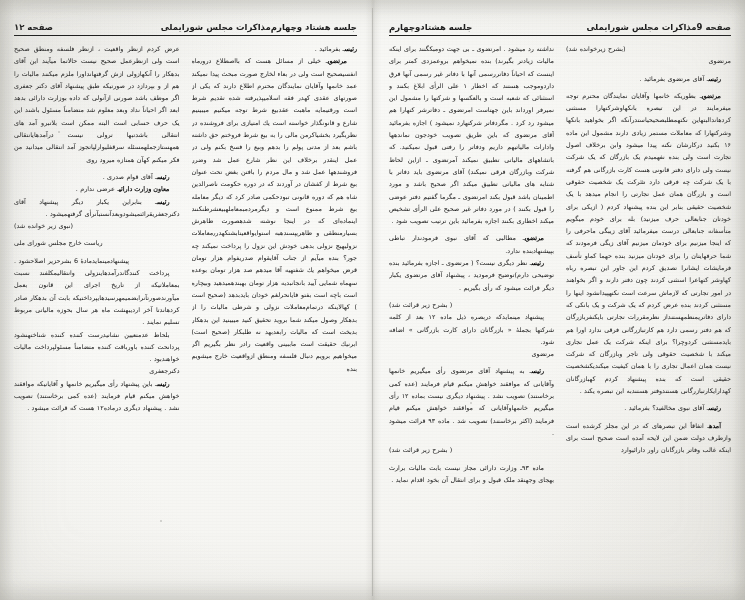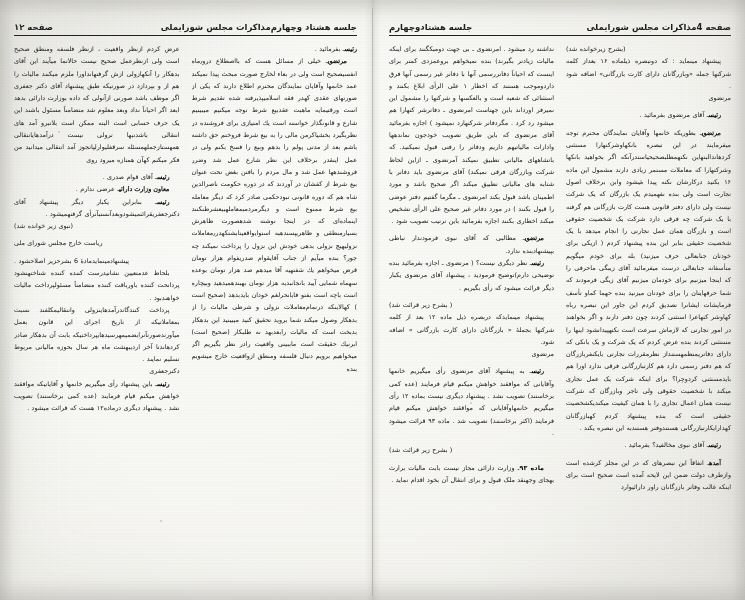--- a/index.html
+++ b/index.html
@@ -79,21 +79,21 @@
   }
   #page-right .col{width:167px;}
 
   .col p{margin:0 0 0 0;text-indent:10px;}
   .col p.noind{text-indent:0;}
   .col p.ctr{text-align:left;text-indent:0;}
   .col p.rt{text-align:right;text-indent:0;}
   .col p.gap{margin-top:5px;}
 
   .spk{font-weight:bold;color:#0d0d0d;letter-spacing:.1px;font-family:Liberation Serif, serif;}
-  .art{font-weight:bold;color:#0d0d0d;}
+  .art{font-weight:normal;color:#0d0d0d;}
 
   
   #ink-noise{
     position:absolute;inset:0;pointer-events:none;
     opacity:.5;
     background-image:
       repeating-linear-gradient(0deg, rgba(0,0,0,.035) 0px, rgba(0,0,0,0) 1px, rgba(0,0,0,0) 3px),
       repeating-linear-gradient(90deg, rgba(0,0,0,.02) 0px, rgba(0,0,0,0) 1px, rgba(0,0,0,0) 4px);
     mix-blend-mode:multiply;
   }
@@ -128,30 +128,29 @@
 </head>
 <body>
 
 <div id="scan-sheet"></div>
 
 <div class="spread">
 
   <div class="page" id="page-left">
 
     <div class="runhead">
-      <span class="rh-side">صفحه 4</span>
+      <span class="rh-side">صفحه 9</span>
       <span class="rh-mid">مذاکرات مجلس شورایملی</span>
       <span class="rh-side">جلسه هشتادوچهارم</span>
     </div>
 
     <div class="cols">
 
       <div class="col">
         <p class="ctr">(بشرح زیرخوانده شد)</p>
-        <p>پیشنهاد مینماید : که دوتبصره ذیلماده ۱۶ بعداز کلمه شرکتها جمله «وبازرگانان دارای کارت بازرگانی» اضافه شود .</p>
         <p class="rt" style="padding-left:46px">مرتضوی</p>
         <p class="gap"><span class="spk">رئیس</span><span>ـ آقای مرتضوی بفرمائید .</span></p>
         <p class="gap"><span class="spk">مرتضوی</span><span>ـ بطوریکه خانمها وآقایان نمایندگان محترم توجه میفرمایند در این تبصره بانکهاوشرکتهارا مستثنی کردهاندالبتهاین نکتهمطلبصحیحیاستدرآنکه اگر بخواهید بانکها وشرکتهارا که معاملات مستمر زیادی دارند مشمول این ماده ۱۶ بکنید درکارشان نکته پیدا میشود وابن برخلاف اصول تجارت است ولی بنده نفهمیدم یک بازرگان که یک شرکت نیست ولی دارای دفتر قانونی هست کارت بازرگانی هم گرفته با یک شرکت چه فرقی دارد شرکت یک شخصیت حقوقی است و بازرگان همان عمل تجارتی را انجام میدهد با یک شخصیت حقیقی بنابر این بنده پیشنهاد کردم ( ازیکی برای خودتان جنابعالی حرف میزنید) بله برای خودم میگویم متأسفانه جنابعالی درست میفرمائید آقای زیبگی ماحرفی را که اینجا میزنیم برای خودمان میزنیم آقای زیگی فرمودند که شما حرفهایتان را برای خودتان میزنید بنده حهما کماو تأسف فرمایشات ایشانرا تصدیق کردم این جاور این تبصره رباه کهاوشر کتهاعرا استثنی کردند چون دفتر دارند و اگر بخواهند در امور تجارتی که لازماش سرعت است نکتهپیدانشود اینها را مستثنی کردند بنده عرض کردم که یک شرکت و یک بانکی که دارای دفاتریمنظمهستنداز نظرمقررات تجارتی بایکنفربازرگان که هم دفتر رسمی دارد هم کارتبازرگانی فرقی ندارد اورا هم بایدمستثنی کردوچرا؟ برای اینکه شرکت یک عمل تجاری میکند با شخصیت حقوقی ولی تاجر وبازرگان که شرکت نیست همان اعمال تجاری را با همان کیفیت میکندیکشخصیت حقیقی است که بنده پیشنهاد کردم کهبازرگانان کهدارایکارتبازرگانی هستندوفتر هستندبه این تبصره یکند .</span></p>
         <p class="gap"><span class="spk">رئیس</span><span>ـ آقای نبوی مخالفید؟ بفرمائید .</span></p>
         <p class="gap"><span class="spk">آمده</span><span>ـ اتفاقاً این تبصرهای که در این مجلز کرشده است وازطرف دولت ضمن این لایحه آمده است صحیح است برای اینکه غالب وفاتر بازرگانان راور دارائیوارد</span></p>
       </div>
 
       <div class="col">
         <p class="noind">نداشته رد میشود . امرتضوی ـ بی جهت دومبکگنند برای اینکه مالیات زیادتر بگیرند) بنده نمیخواهم بروعمزدی کمتر برای اینست که احیاناً دفاتررسمی آنها با دفاتر غیر رسمی آنها فرق داردوموجب هستند که اخطار ۱ علی الرأی ابلاغ بکنند و استثنائی که شعبه است و بالعکسها و شرکتها را مشمول این نمیرفر اورداند باین جهتاست امرتضوی ـ دفاترشر کتهارا هم میشود رد کرد . مگردفاتر شرکتهارد نمیشود ) اجازه بفرمائید آقای مرتضوی که باین طریق تصویب خودجون نماندهها وادارات مالیاتیهم داریم ودفاتر را رفتی قبول نمیکنید. که باتشاههای مالیاتی تطبیق نمیکند آمرتضوی ـ ازاین لحاظ شرکت وبازرگان فرقی نمیکند) آقای مرتضوی باید دفاتر با شتابه های مالیاتی تطبیق میکند اگر صحیح باشد و مورد اطمینان باشد قبول بکند امرتضوی ـ مگرما گفتیم دفتر عوضی را قبول بکنند ) در مورد دفاتر غیر صحیح علی الرأی تشخیص میکند اخطاری بکنند اجازه بفرمائید باین ترتیب تصویب شود .</p>
         <p class="gap"><span class="spk">مرتضوی</span><span>ـ مطالبی که آقای نبوی فرمودندار تباطی بپیشنهادبنده ندارد.</span></p>
@@ -183,22 +182,22 @@
       </div>
 
       <div class="col">
         <p class="noind">عرض کردم ازنظر واقعیت ، ازنظر فلسفه ومنطق صحیح است ولی ازنظرعمل صحیح نیست حالاتما میآیند این آقای بدهکار را آنکهازولی ازش گرفتهانداورا ملزم میکنند مالیات را هم از و بپردازد در صورتیکه طبق پیشنهاد آقای دکتر جعفری اگر موظف باشد صورتی ازآنولی که داده بوزارت دارائی بدهد ابعد اگر احیاناً نداد وبعد معلوم شد متضامناً مسئول باشند این یک حرف حسابی است البته ممکن است بلاتبرو آمد های انتقالی باشدتبها ترولی نیست درآمدهایانتقالی همهستازجملهمسئله سرقفلیوارلپاتجوز آمد انتقالی میدانید من فکر میکنم کهآن همتازه میرود روی</p>
         <p class="gap"><span class="spk">رئیس</span><span>ـ آقای قوام صدری .</span></p>
         <p><span class="spk">معاون وزارت دارائی</span><span>ـ عرضی ندارم .</span></p>
         <p><span class="spk">رئیس</span><span>ـ بنابراین یکبار دیگر پیشنهاد آقای دکترجعفریقرائتمیشودوبعدآنستبآنرأی گرفتهمیشود .</span></p>
         <p class="ctr">(نبوی زیر خوانده شد)</p>
         <p class="ctr gap">ریاست خارج مجلس شورای ملی</p>
         <p class="ctr gap">پیشنهادمینمایدمادهٔ 6 بشرحزیر اصلاحشود .</p>
+        <p>پرداخت کنندگاندرآمدهاینزولی وانتقالیمکلفند نسبت بمعاملاتیکه از تاریخ اجرای این قانون بعمل میآورندصورتآنرابضمیمهرسیدهایپرداختیکه بابت آن بدهکار صادر کردهاندتا آخر اردیبهشت ماه هر سال بحوزه مالیاتی مربوط تسلیم نمایند .</p>
         <p>بلحاظ عدمتعیین نشانیدرست کننده کننده شناختهنشود پردانحت کننده باورباقت کننده متضامناً مسئولپرداخت مالیات خواهندبود .</p>
-        <p>پرداخت کنندگاندرآمدهاینزولی وانتقالیمکلفند نسبت بمعاملاتیکه از تاریخ اجرای این قانون بعمل میآورندصورتآنرابضمیمهرسیدهایپرداختیکه بابت آن بدهکار صادر کردهاندتا آخر اردیبهشت ماه هر سال بحوزه مالیاتی مربوط تسلیم نمایند .</p>
         <p class="rt" style="padding-left:54px">دکترجعفری</p>
         <p><span class="spk">رئیس</span><span>ـ باین پیشنهاد رأی میگیریم خانمها و آقایانیکه موافقند خواهش میکنم قیام فرمایند (عده کمی برخاستند) تصویب نشد . پیشنهاد دیگری درماده۱۲ هست که قرائت میشود .</span></p>
       </div>
 
     </div>
   </div>
 
 </div>
 
 <div id="gutter"></div>

